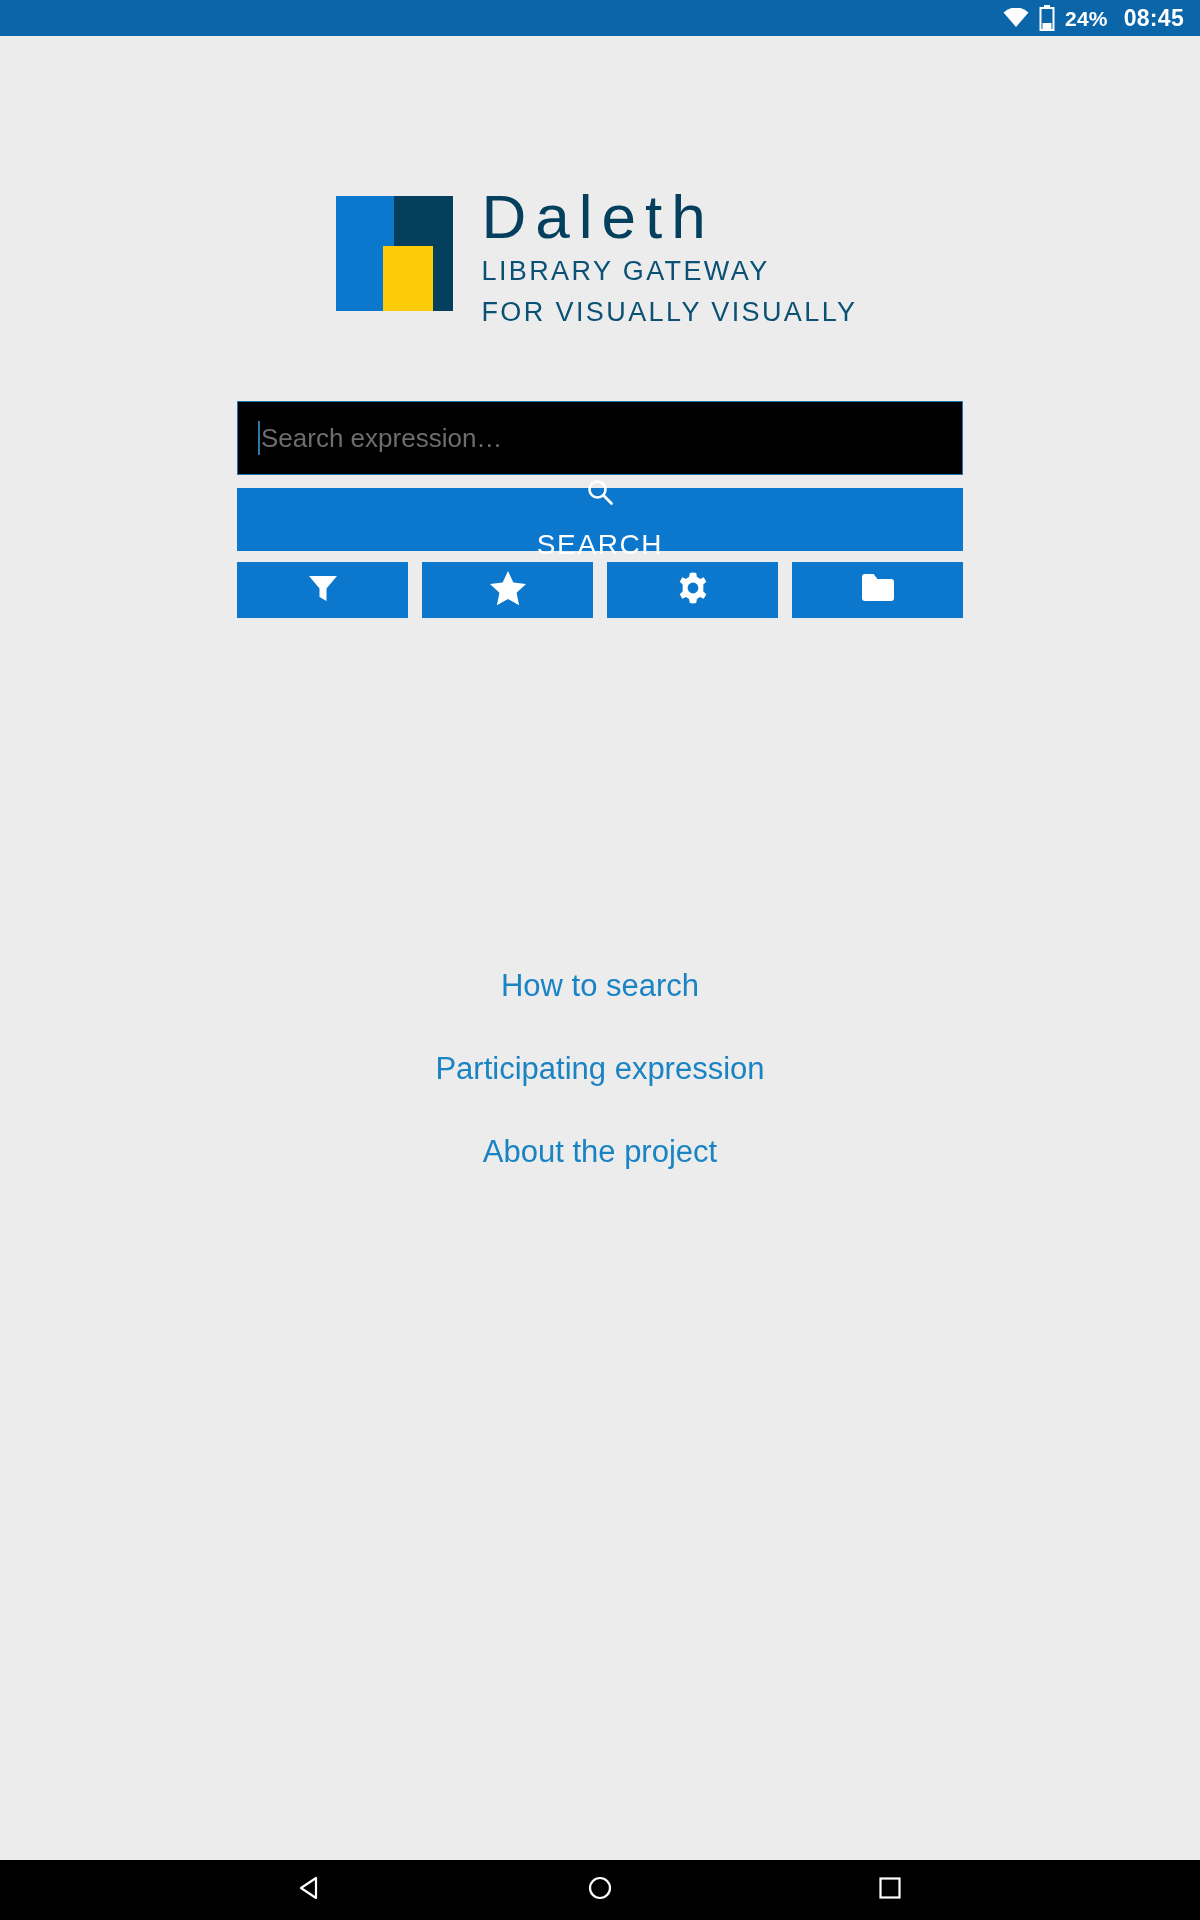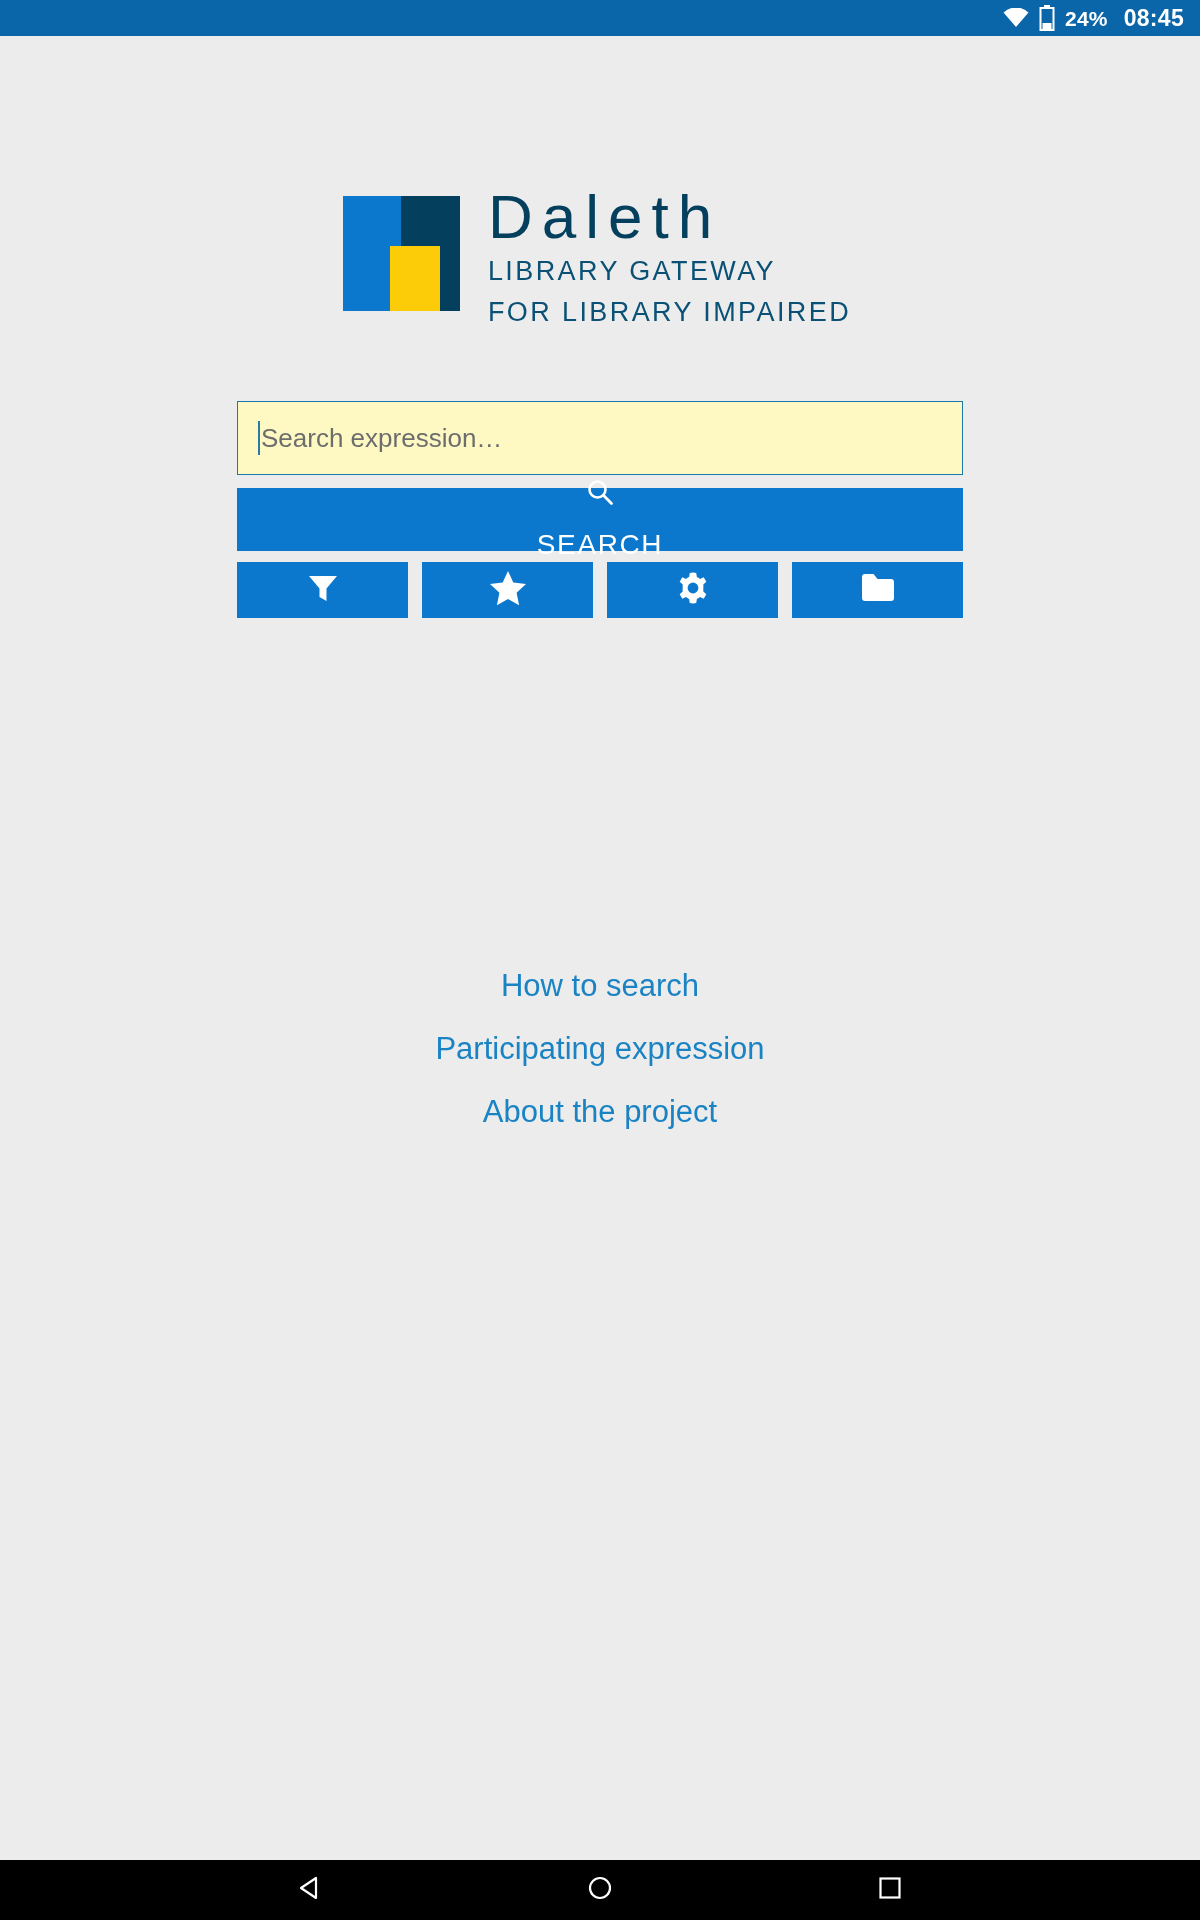--- a/index.html
+++ b/index.html
@@ -110,21 +110,21 @@
     margin-top: 7px;
   }
 
   
   .search-wrap {
     width: 726px;
     margin-top: 71px;
   }
   .search-input-box {
     height: 74px;
-    background: #fef9c3;
+    background: #000000;
     border: 1.5px solid #1979a8;
     display: flex;
     align-items: center;
     padding-left: 20px;
   }
   .caret {
     width: 2px;
     height: 34px;
     background: #2b7aa4;
     flex: none;
@@ -167,21 +167,21 @@
     align-items: center;
     justify-content: center;
     cursor: pointer;
   }
 
   
   .links {
     display: flex;
     flex-direction: column;
     align-items: center;
-    gap: 32px;
+    gap: 52px;
     margin-top: 352px;
   }
   .link {
     color: #1a83c4;
     font-size: 31px;
     text-decoration: none;
     cursor: pointer;
     line-height: 1;
   }
 
@@ -231,21 +231,21 @@
 
   <div class="logo">
     <div class="logo-mark">
       <div class="mark-blue"></div>
       <div class="mark-navy"></div>
       <div class="mark-yellow"></div>
     </div>
     <div class="logo-text">
       <div class="logo-title">Daleth</div>
       <div class="logo-sub">LIBRARY GATEWAY</div>
-      <div class="logo-sub">FOR LIBRARY IMPAIRED</div>
+      <div class="logo-sub">FOR VISUALLY VISUALLY</div>
     </div>
   </div>
 
   <div class="search-wrap">
 
     <div class="search-input-box">
       <div class="caret"></div>
       <div class="search-input-text">Search expression…</div>
     </div>
 

